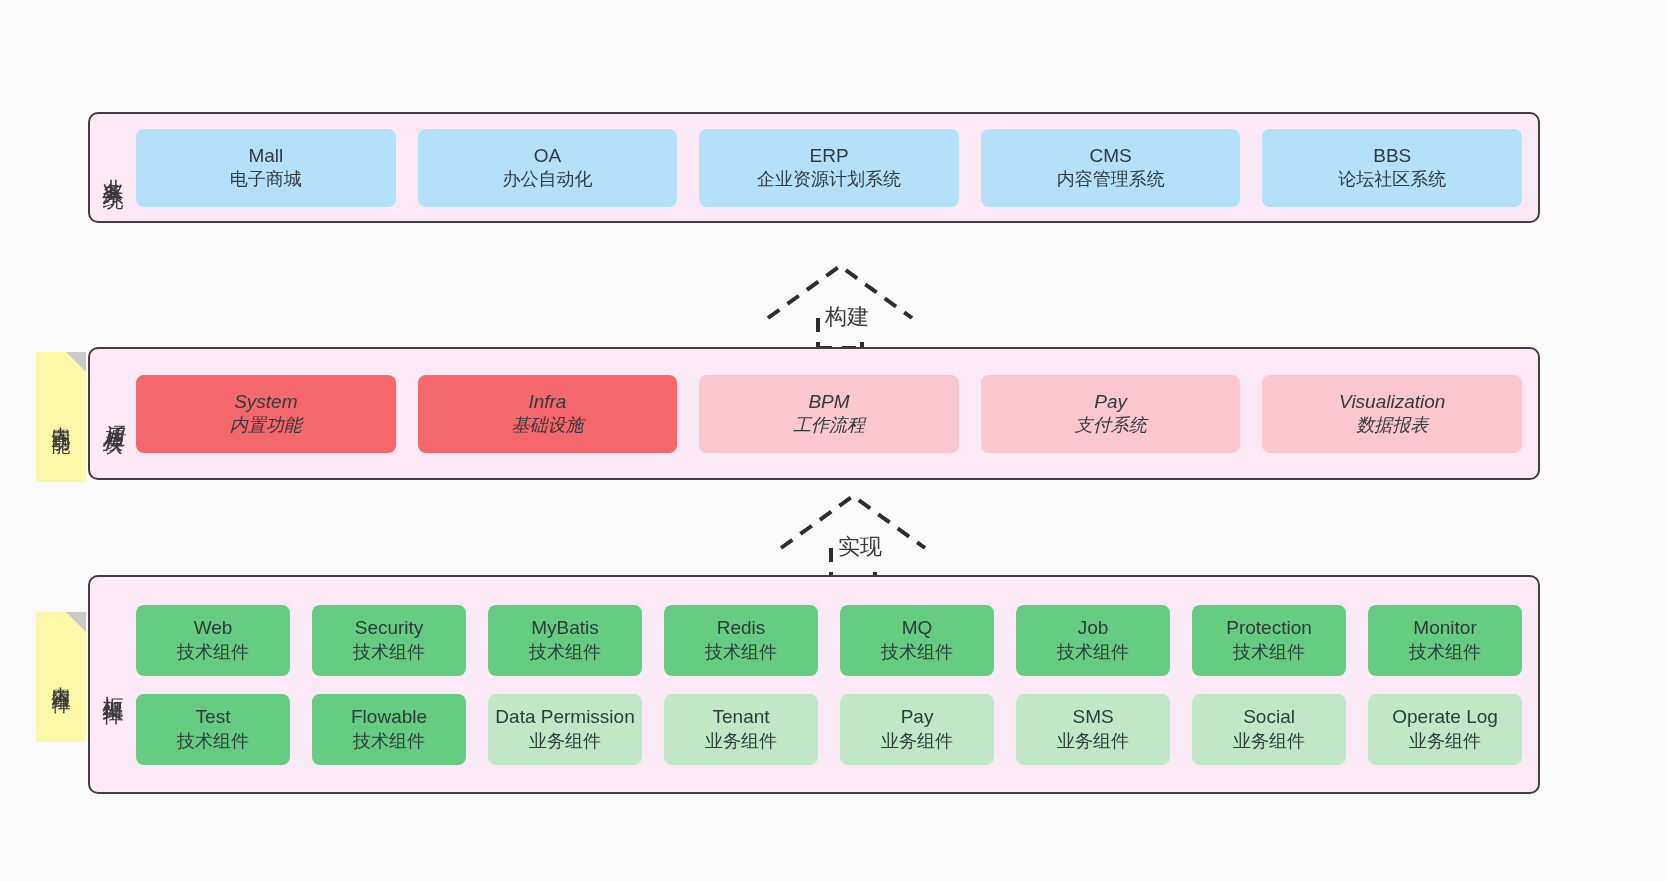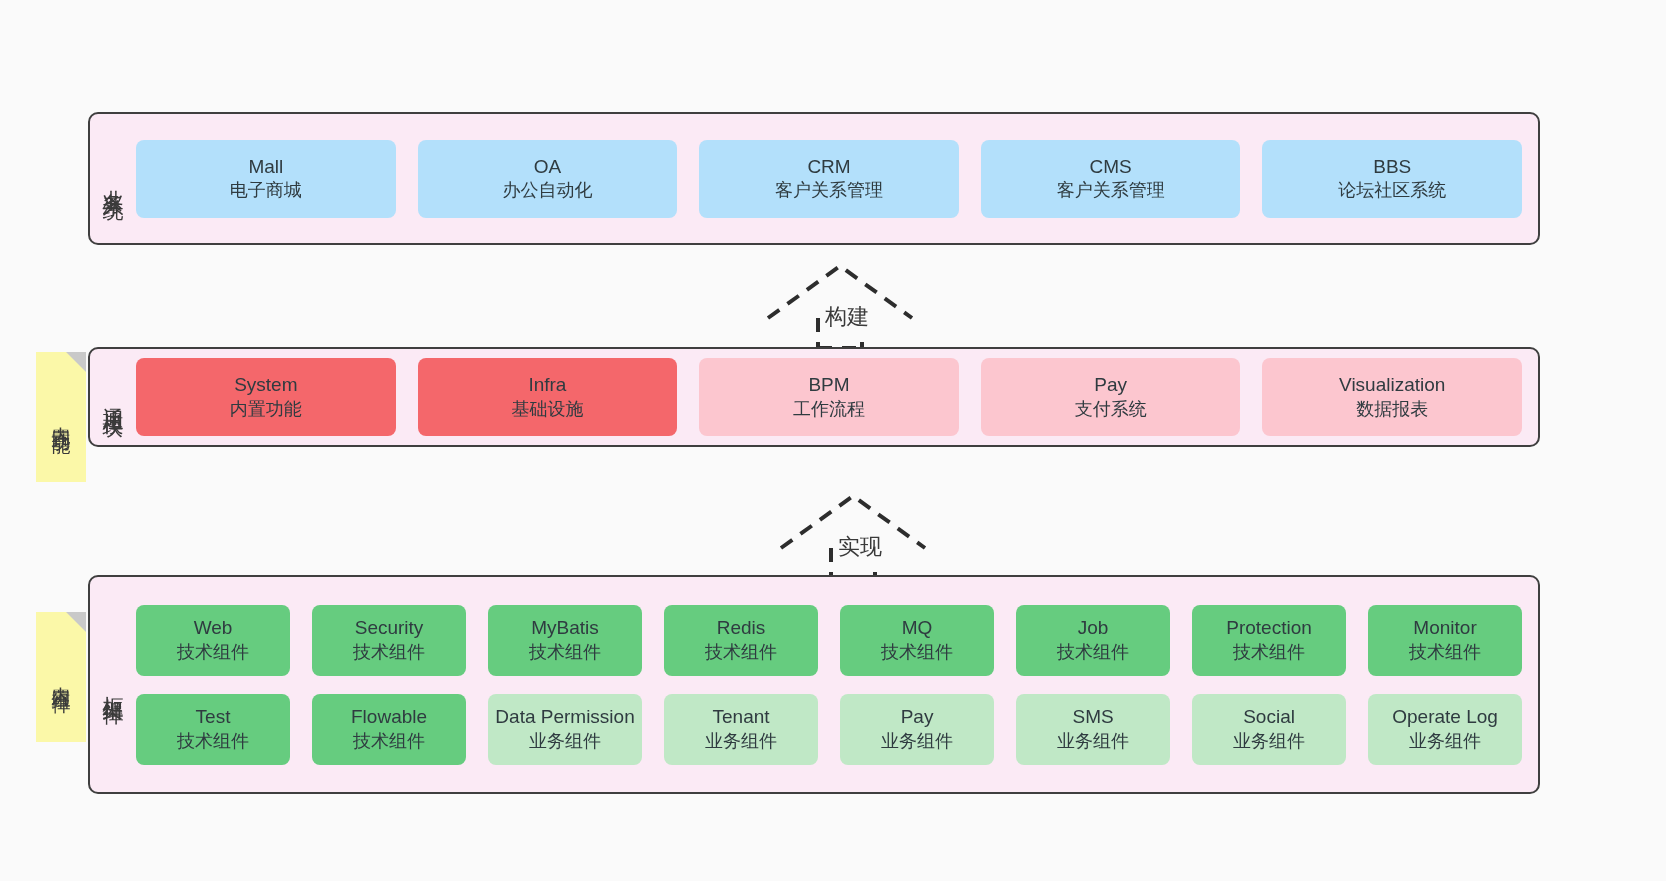--- a/index.html
+++ b/index.html
@@ -82,24 +82,24 @@
   }
 
   
   .c-blue       { background: #b3e0fb; }
   .c-red        { background: #f4676b; }
   .c-pink       { background: #fcc6cf; }
   .c-green      { background: #66cc7f; }
   .c-lightgreen { background: #c0e8c6; }
 
   
-  #layer-business  { left: 88px;  top: 112px; width: 1452px; height: 133px; }
+  #layer-business  { left: 88px;  top: 112px; width: 1452px; height: 111px; }
   #layer-business  .card { height: 78px; }
 
-  #layer-modules   { left: 88px;  top: 347px; width: 1452px; height: 100px; }
+  #layer-modules   { left: 88px;  top: 347px; width: 1452px; height: 133px; font-style: italic; }
   #layer-modules   .card { height: 78px; }
 
   #layer-framework { left: 88px;  top: 575px; width: 1452px; height: 219px; }
   #layer-framework .card { height: 71px; }
 
   
   .sticky {
     position: absolute;
     width: 50px;
     background: #fbf8a8;
@@ -172,26 +172,26 @@
       <div class="card-row">
         <div class="card c-blue">
           <span class="t1">Mall</span>
           <span class="t2">电子商城</span>
         </div>
         <div class="card c-blue">
           <span class="t1">OA</span>
           <span class="t2">办公自动化</span>
         </div>
         <div class="card c-blue">
-          <span class="t1">CRM</span>
-          <span class="t2">客户关系管理</span>
+          <span class="t1">ERP</span>
+          <span class="t2">企业资源计划系统</span>
         </div>
         <div class="card c-blue">
           <span class="t1">CMS</span>
-          <span class="t2">客户关系管理</span>
+          <span class="t2">内容管理系统</span>
         </div>
         <div class="card c-blue">
           <span class="t1">BBS</span>
           <span class="t2">论坛社区系统</span>
         </div>
       </div>
     </div>
   </div>
 
   <div class="conn" id="conn-build">

